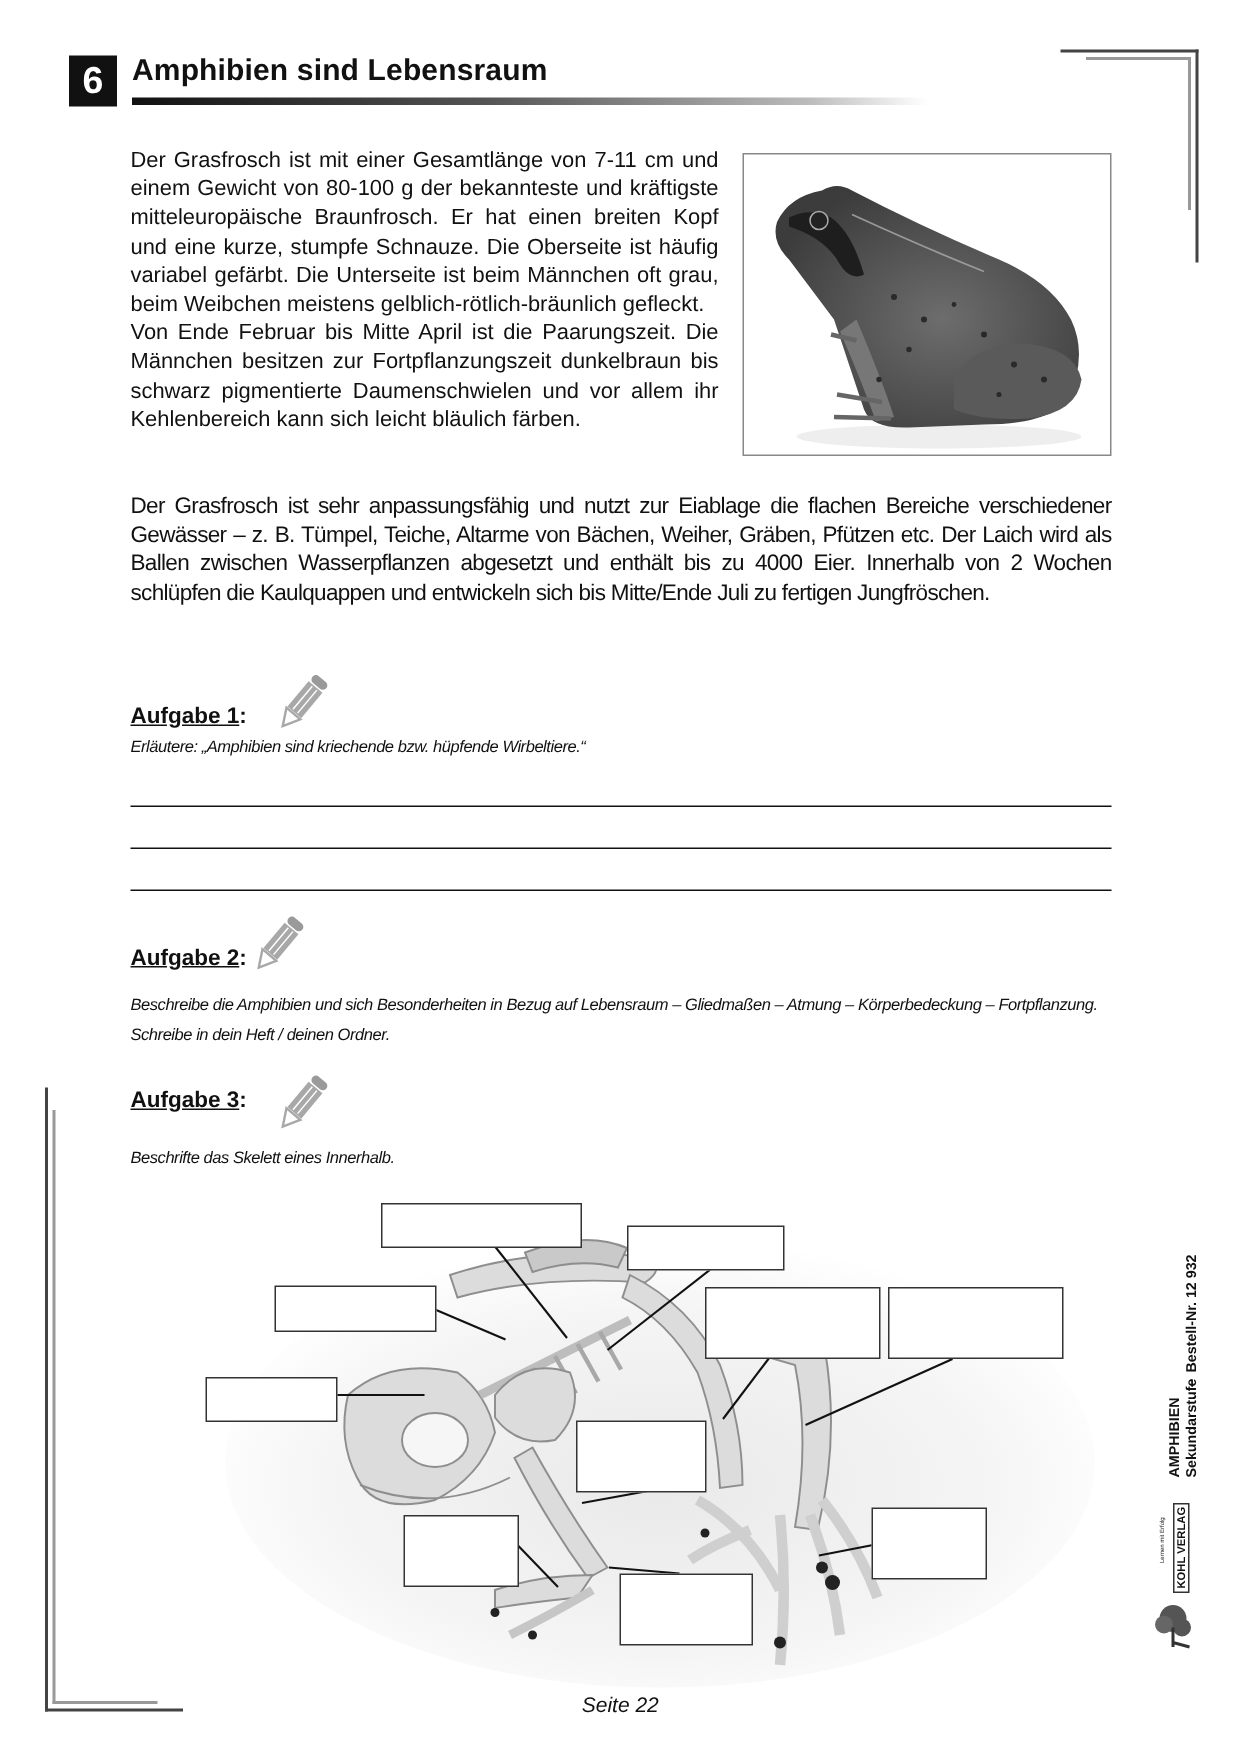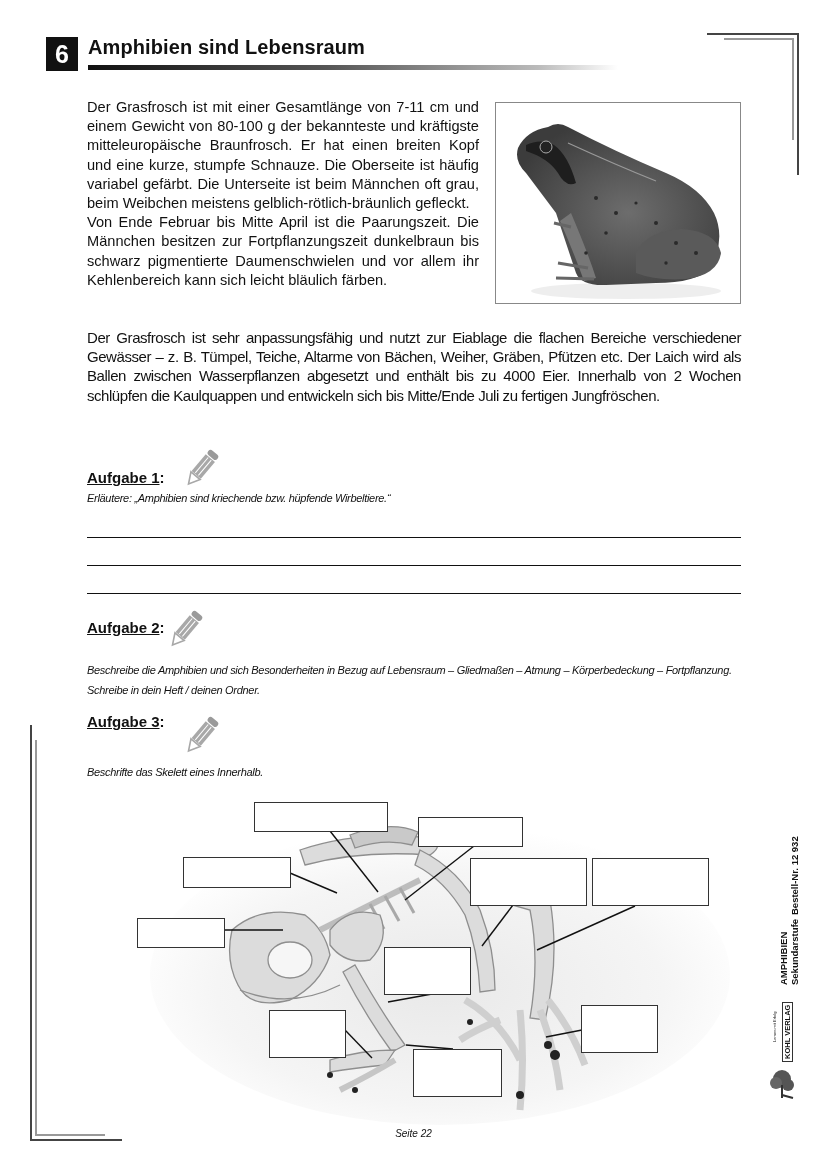--- a/index.html
+++ b/index.html
@@ -29,21 +29,21 @@
   .photo { left:495px; top:102px; width:244px; height:200px; border:1.5px solid #888; background:#fff; overflow:hidden; }
 
   
   .task-label { font-weight:bold; font-size:15px; }
   .task-label .u { text-decoration:underline; }
   .pencil { width:42px; height:44px; }
   .instr { font-style:italic; font-size:11px; letter-spacing:-0.3px; }
   .write-line { left:87px; width:654px; height:0; border-top:1.3px solid #111; }
   .label-box { background:#fff; border:1.5px solid #333; box-sizing:border-box; }
 
-  .footer { left:0; width:827px; top:1128px; text-align:center; font-style:italic; font-size:10px; }
+  .footer { left:0; width:827px; top:1128px; text-align:center; font-style:italic; font-size:14px; }
 
   
   .side { left:760px; top:830px; width:60px; height:270px; }
   .side-text { position:absolute; transform:rotate(-90deg); transform-origin:left top; white-space:nowrap;
                font-size:9.5px; font-weight:bold; }
 </style>
 </head>
 <body>
 
 <div class="abs frame-tr-outer"></div>
@@ -108,37 +108,37 @@
       <line x1="23" y1="10" x2="23" y2="30" stroke="#fff" stroke-width="1"></line>
       <path d="M15 32 L27 32 L21 43 Z" fill="#fff" stroke="#a8a8a8" stroke-width="1.6"></path>
     </g>
   </svg>
 </div>
 <div class="abs instr" style="left:87px; top:492px;">Erläutere: „Amphibien sind kriechende bzw. hüpfende Wirbeltiere.“</div>
 <div class="abs write-line" style="top:537px;"></div>
 <div class="abs write-line" style="top:565px;"></div>
 <div class="abs write-line" style="top:593px;"></div>
 
-<div class="abs" style="left:87px; top:607px; display:flex; align-items:center; ">
+<div class="abs" style="left:87px; top:607px; display:flex; align-items:flex-end; ">
   <div class="task-label" style="padding-bottom:4px;">
     <span class="u">Aufgabe 2</span><span>:</span>
   </div>
   <svg class="pencil" viewBox="0 0 42 44">
     <g transform="rotate(40 21 22)">
       <rect x="15" y="2" width="12" height="6" rx="3" fill="#9a9a9a"></rect>
       <rect x="15" y="9" width="12" height="22" fill="#a8a8a8"></rect>
       <line x1="19" y1="10" x2="19" y2="30" stroke="#fff" stroke-width="1"></line>
       <line x1="23" y1="10" x2="23" y2="30" stroke="#fff" stroke-width="1"></line>
       <path d="M15 32 L27 32 L21 43 Z" fill="#fff" stroke="#a8a8a8" stroke-width="1.6"></path>
     </g>
   </svg>
 </div>
 <div class="abs instr" style="left:87px; top:660px; width:680px; line-height:20px;">Beschreibe die Amphibien und sich Besonderheiten in Bezug auf Lebensraum – Gliedmaßen – Atmung – Körperbedeckung – Fortpflanzung. Schreibe in dein Heft / deinen Ordner.</div>
 
-<div class="abs" style="left:87px; top:713px; display:flex; align-items:flex-start; gap:16px;">
+<div class="abs" style="left:87px; top:713px; display:flex; align-items:center; gap:16px;">
   <div class="task-label" style="padding-bottom:4px;">
     <span class="u">Aufgabe 3</span><span>:</span>
   </div>
   <svg class="pencil" viewBox="0 0 42 44">
     <g transform="rotate(40 21 22)">
       <rect x="15" y="2" width="12" height="6" rx="3" fill="#9a9a9a"></rect>
       <rect x="15" y="9" width="12" height="22" fill="#a8a8a8"></rect>
       <line x1="19" y1="10" x2="19" y2="30" stroke="#fff" stroke-width="1"></line>
       <line x1="23" y1="10" x2="23" y2="30" stroke="#fff" stroke-width="1"></line>
       <path d="M15 32 L27 32 L21 43 Z" fill="#fff" stroke="#a8a8a8" stroke-width="1.6"></path>

